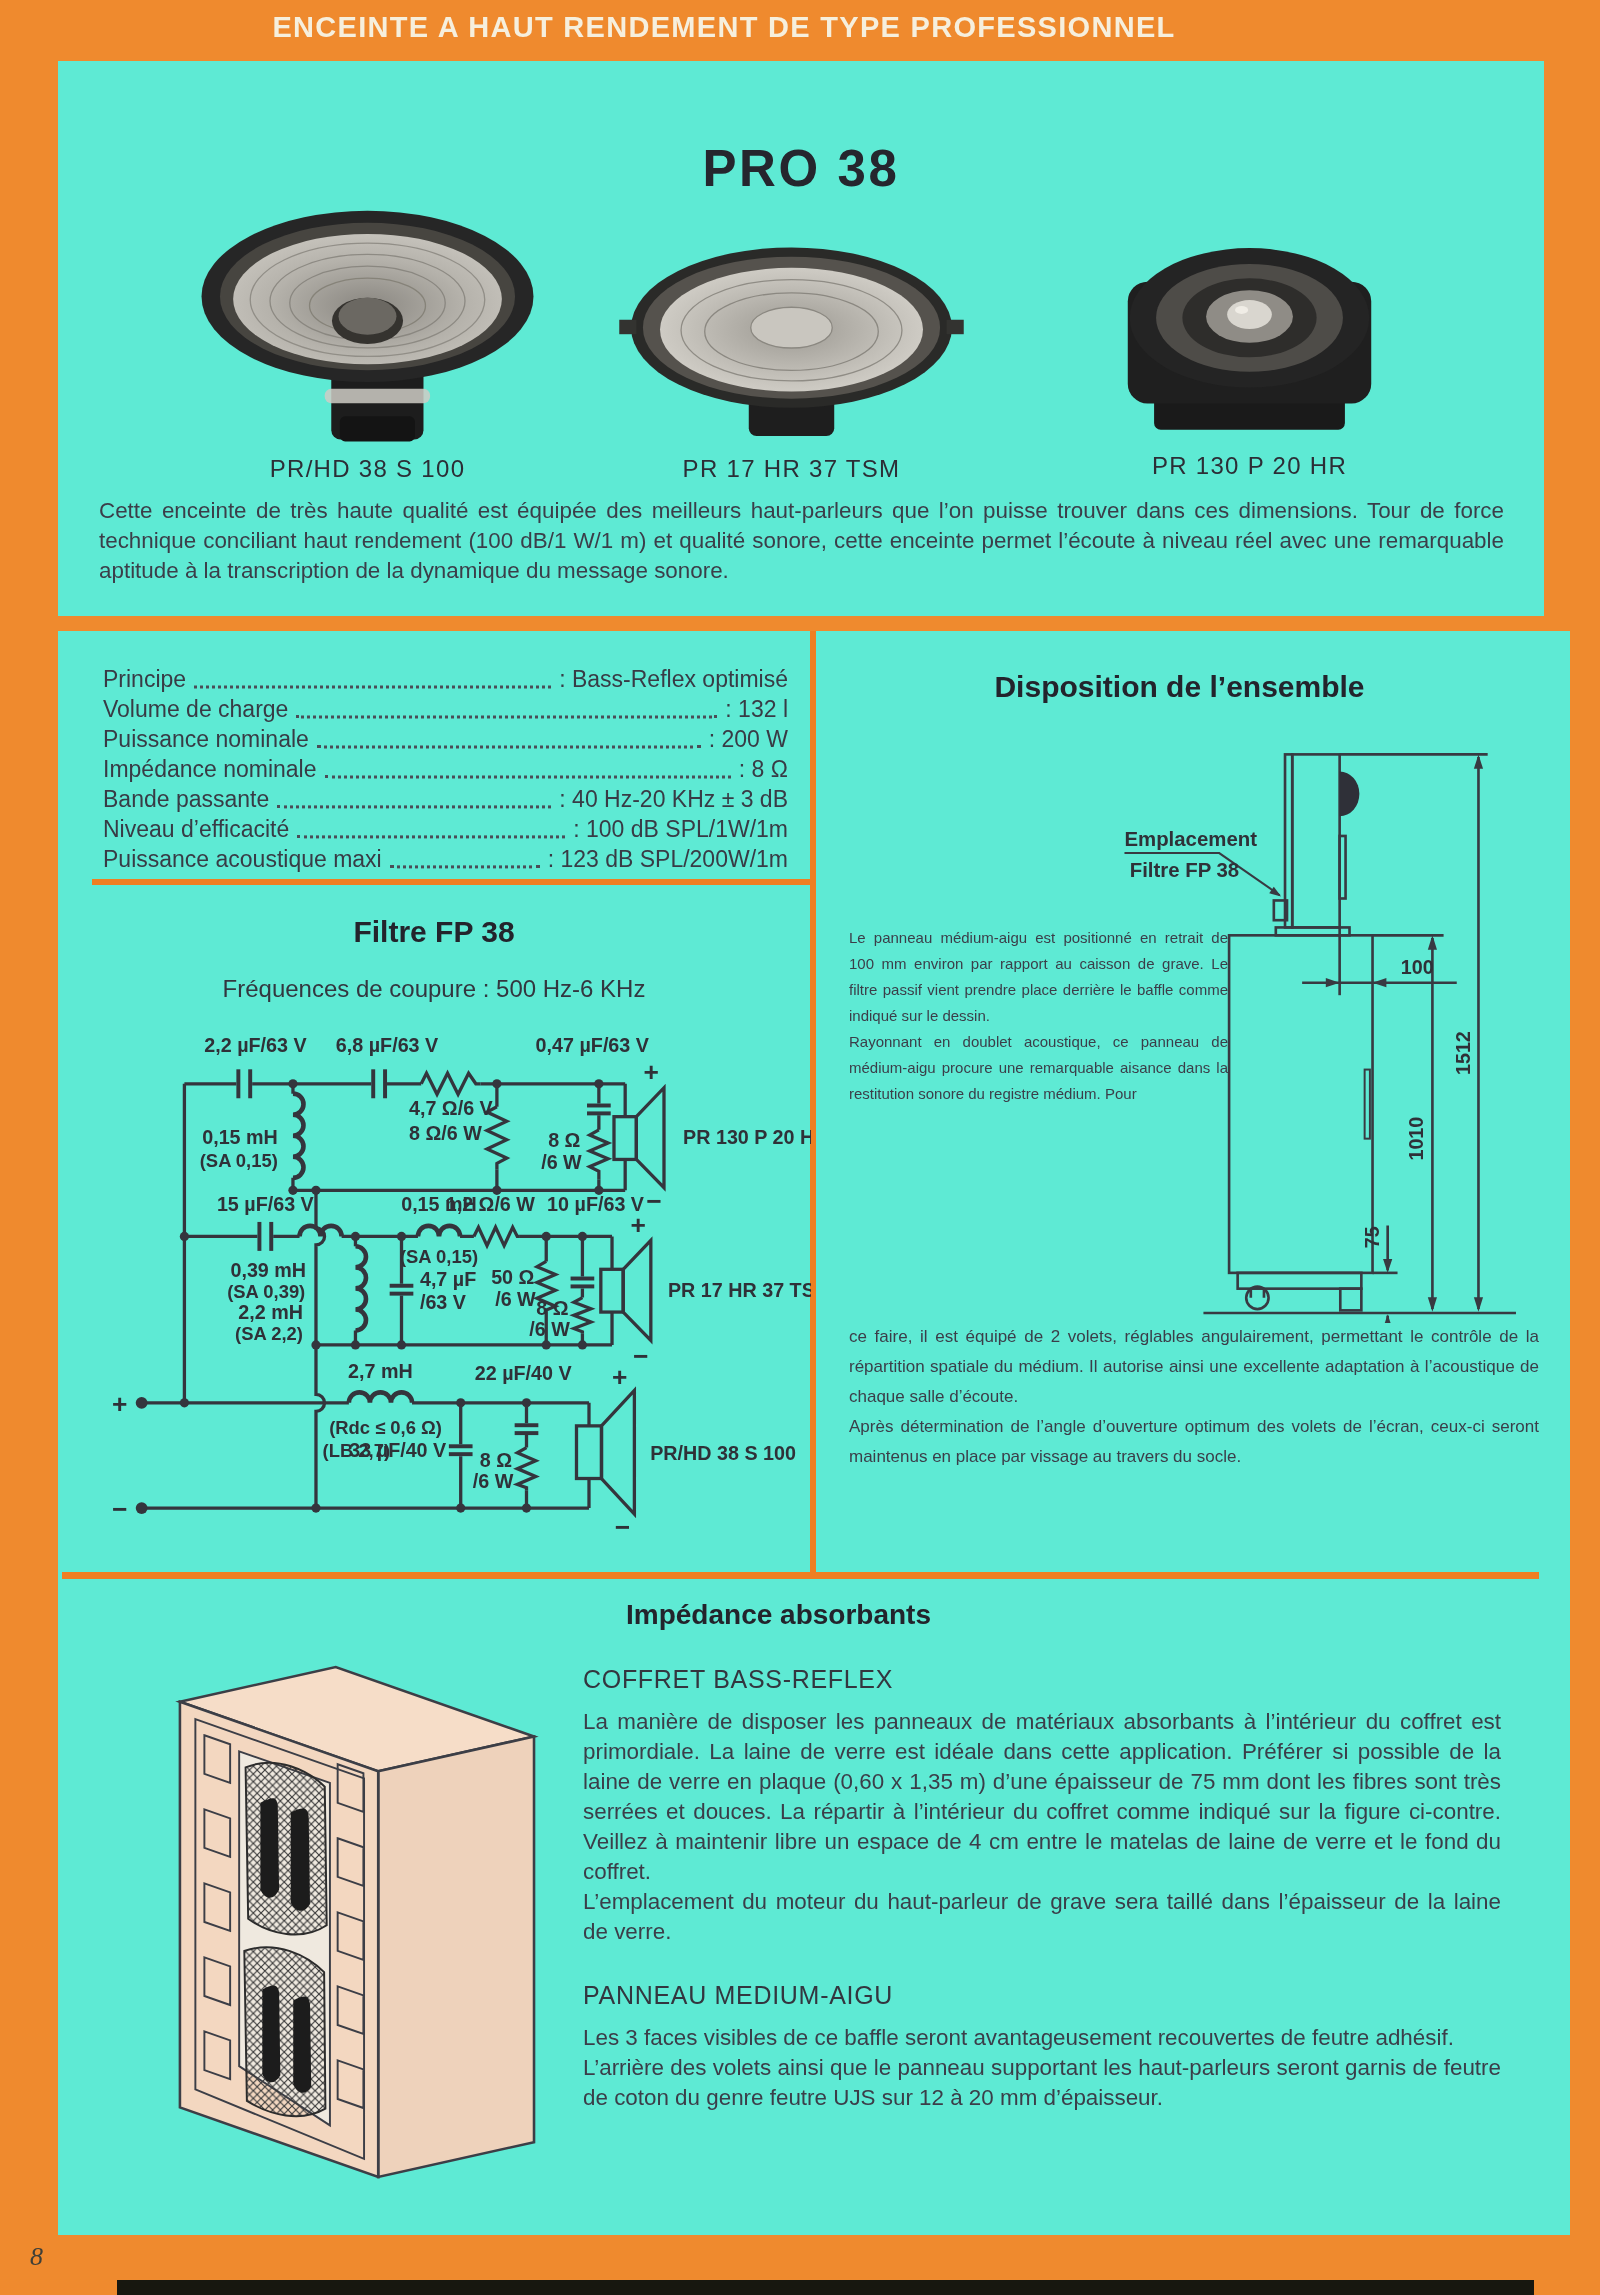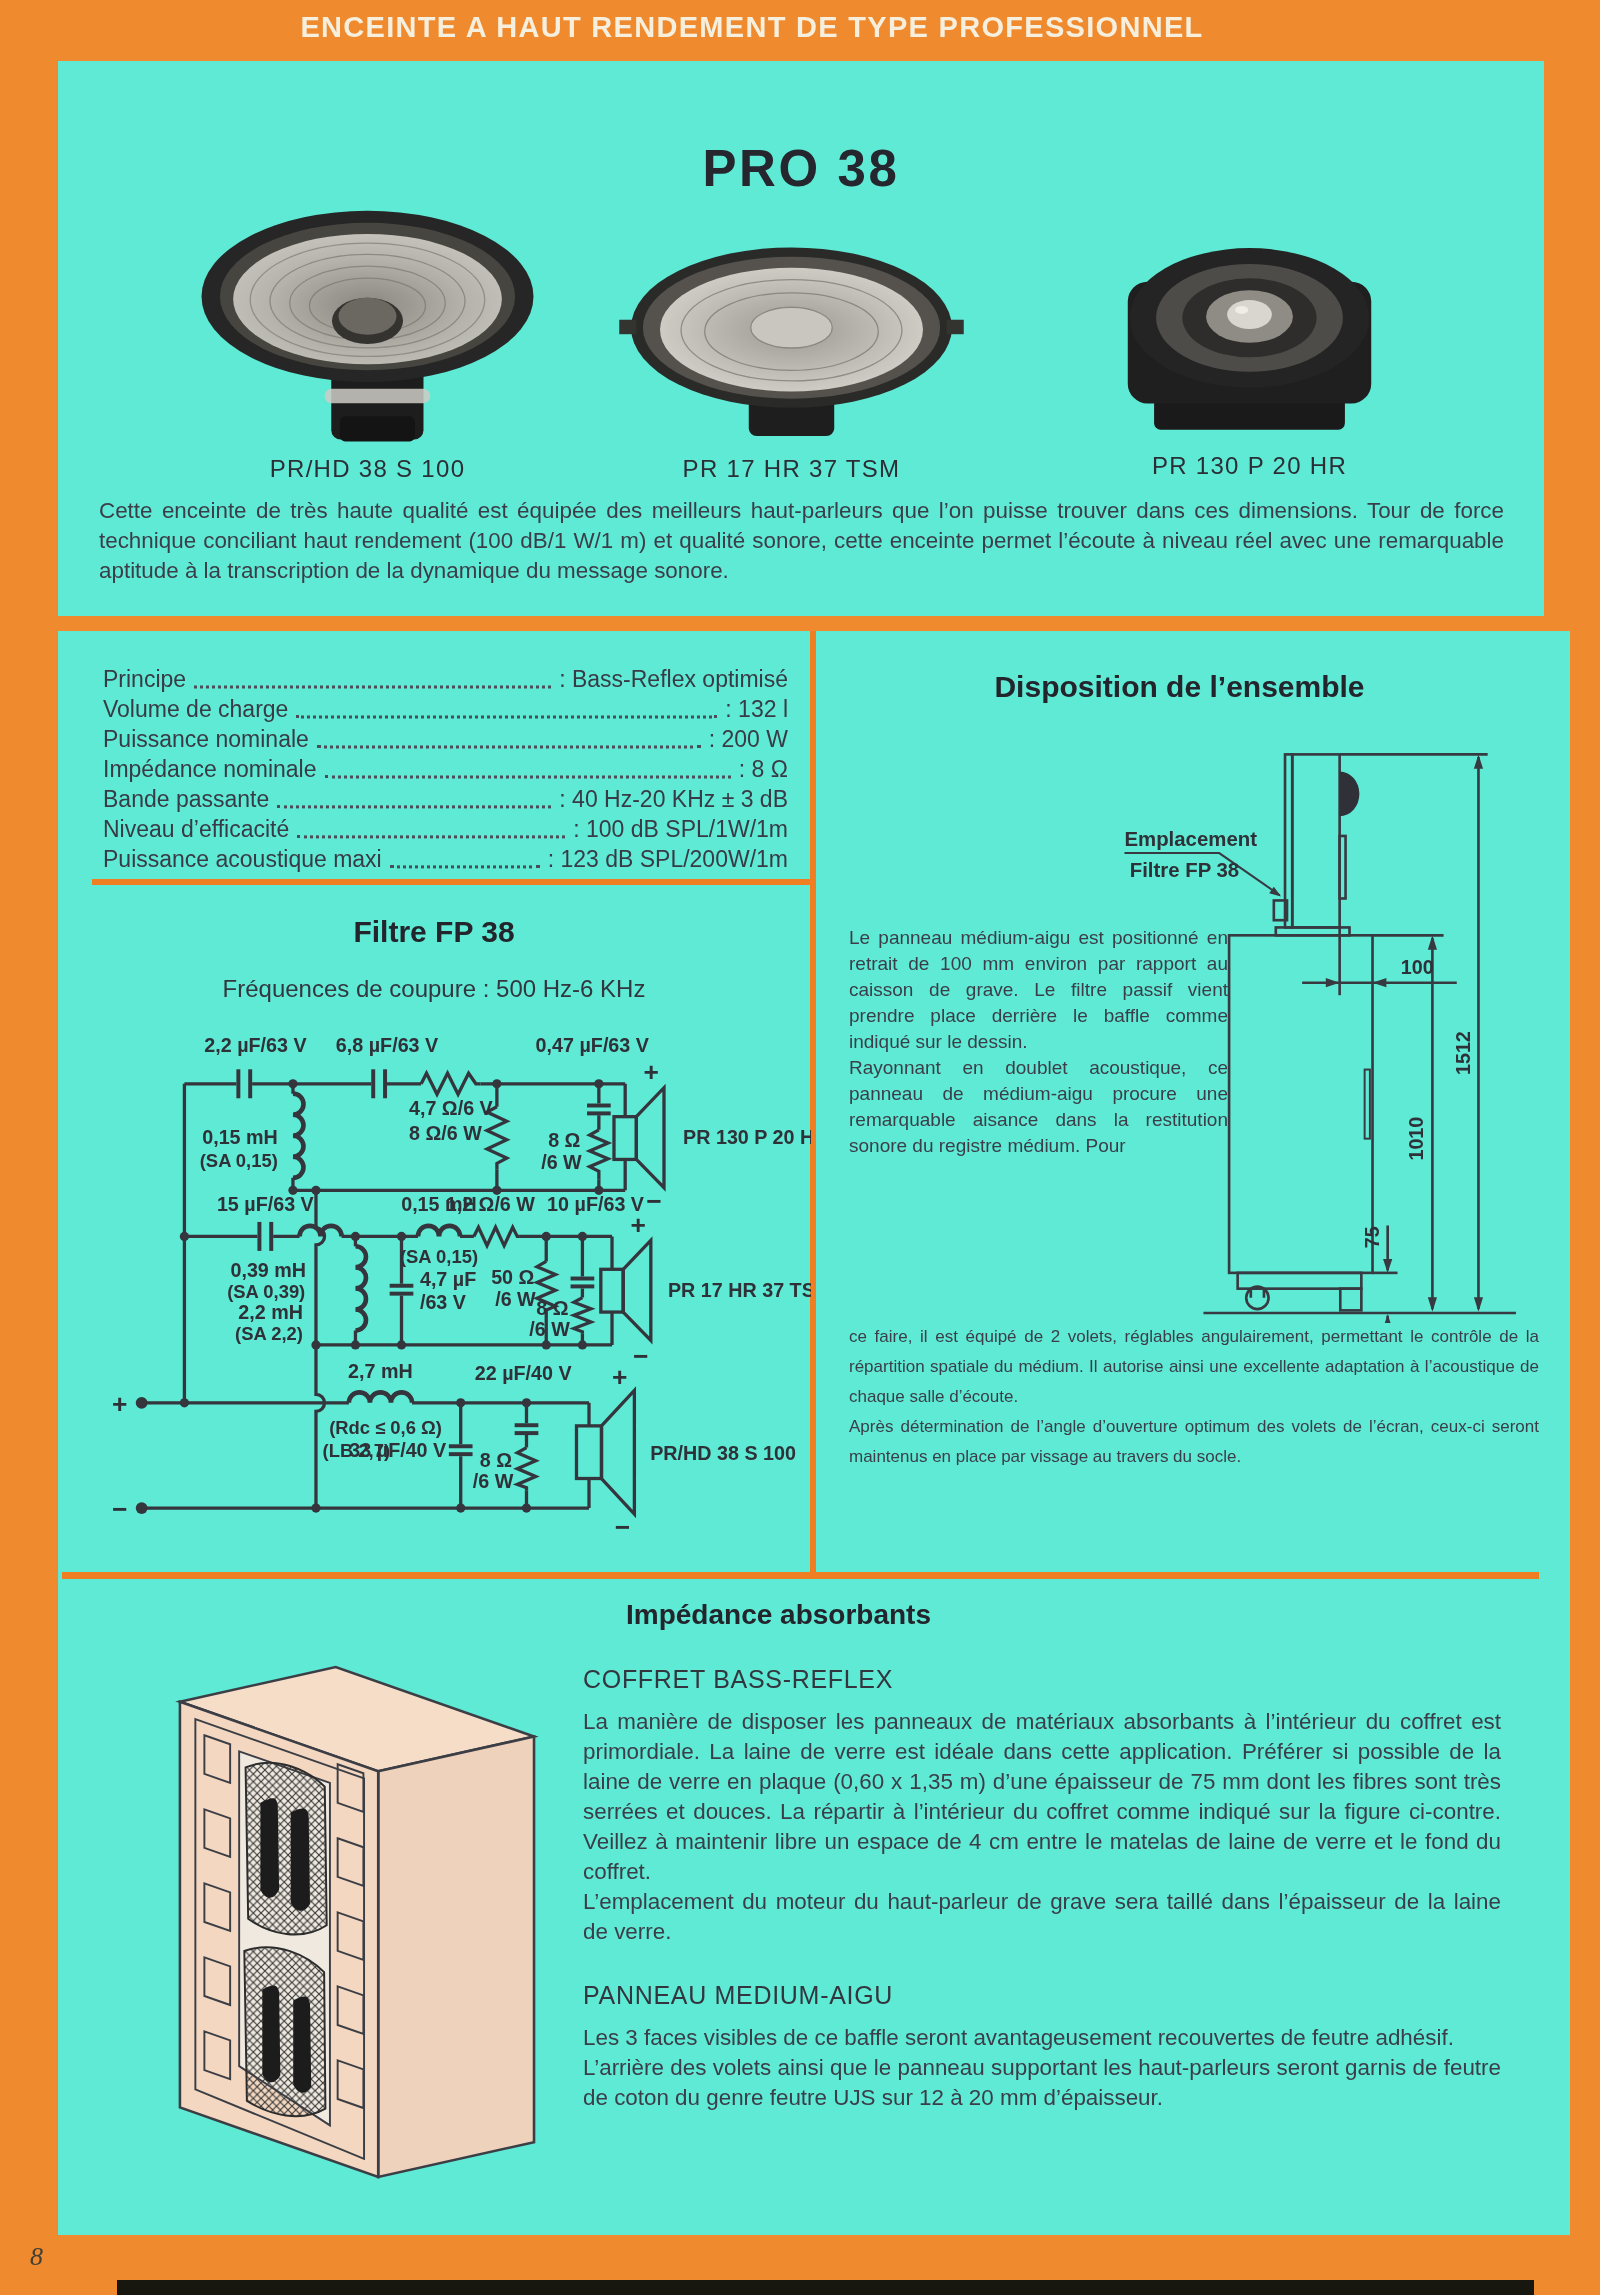--- a/index.html
+++ b/index.html
@@ -4,21 +4,21 @@
 <style>
   html,body{margin:0;padding:0;}
   body{
     width:1600px;height:2295px;position:relative;background:#141210;
     font-family:"Liberation Sans", sans-serif;
   }
   .page{position:absolute;left:0;top:0;width:1600px;height:2295px;background:#ef8a2e;overflow:hidden;}
   
   .banner{
     position:absolute;left:0;top:10.5px;width:1448px;text-align:center;
-    font-size:29px;font-weight:bold;letter-spacing:1.3px;color:#f6efdd;padding-left:28px;
+    font-size:29px;font-weight:bold;letter-spacing:1.3px;color:#f6efdd;
   }
   
   .panel-top{position:absolute;left:58px;top:61px;width:1486px;height:555px;background:#5eead4;}
   .pro-title{
     position:absolute;left:0;top:78px;width:1486px;text-align:center;
     font-size:51px;font-weight:bold;letter-spacing:2.6px;color:#25262e;
   }
   .fig{position:absolute;text-align:center;}
   .fig .caption{margin-top:6.6px;font-size:24px;letter-spacing:1.3px;color:#2c2e36;}
   .fig1{left:125px;top:138px;width:369px;}
@@ -40,21 +40,21 @@
   .rule-h2{position:absolute;left:4px;top:941px;width:1477px;height:6.6px;background:#ef7f22;}
   .filter-title{position:absolute;left:0;top:284px;width:752px;text-align:center;
     font-size:30px;font-weight:bold;color:#23242c;}
   .filter-sub{position:absolute;left:0;top:344px;width:752px;text-align:center;
     font-size:24px;color:#33363f;}
   .schematic{position:absolute;left:34px;top:387px;}
   
   .disp-title{position:absolute;left:757px;top:39px;width:729px;text-align:center;
     font-size:30px;font-weight:bold;color:#23242c;}
   .disp-narrow{position:absolute;left:791px;top:294px;width:379px;
-    font-size:19px;line-height:26px;text-align:justify;color:#3b3e49;}
+    font-size:15px;line-height:26px;text-align:justify;color:#3b3e49;}
   .disp-narrow p{margin:0;}
   .disp-wide{position:absolute;left:791px;top:691px;width:690px;
     font-size:17px;line-height:30px;text-align:justify;color:#3b3e49;}
   .disp-wide p{margin:0;}
   .cab-diagram{position:absolute;left:1027px;top:93px;}
   
   .materials{position:absolute;left:525px;top:968px;width:918px;color:#3b3e49;}
   .materials h2{margin:0 0 0 43px;font-size:28px;font-weight:bold;color:#23242c;}
   .materials h3{margin:34px 0 13px 0;font-size:25px;font-weight:normal;letter-spacing:0.7px;color:#33363f;}
   .materials p{margin:0;font-size:22.4px;line-height:30px;text-align:justify;}

